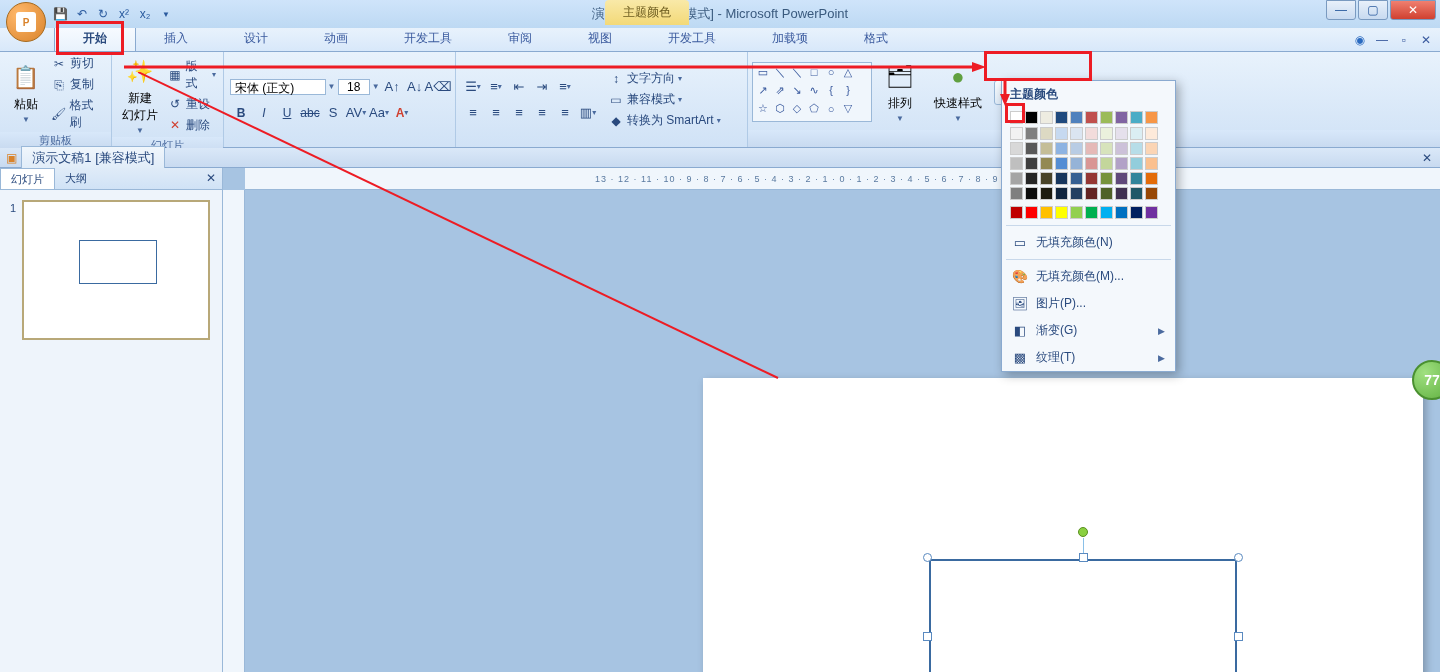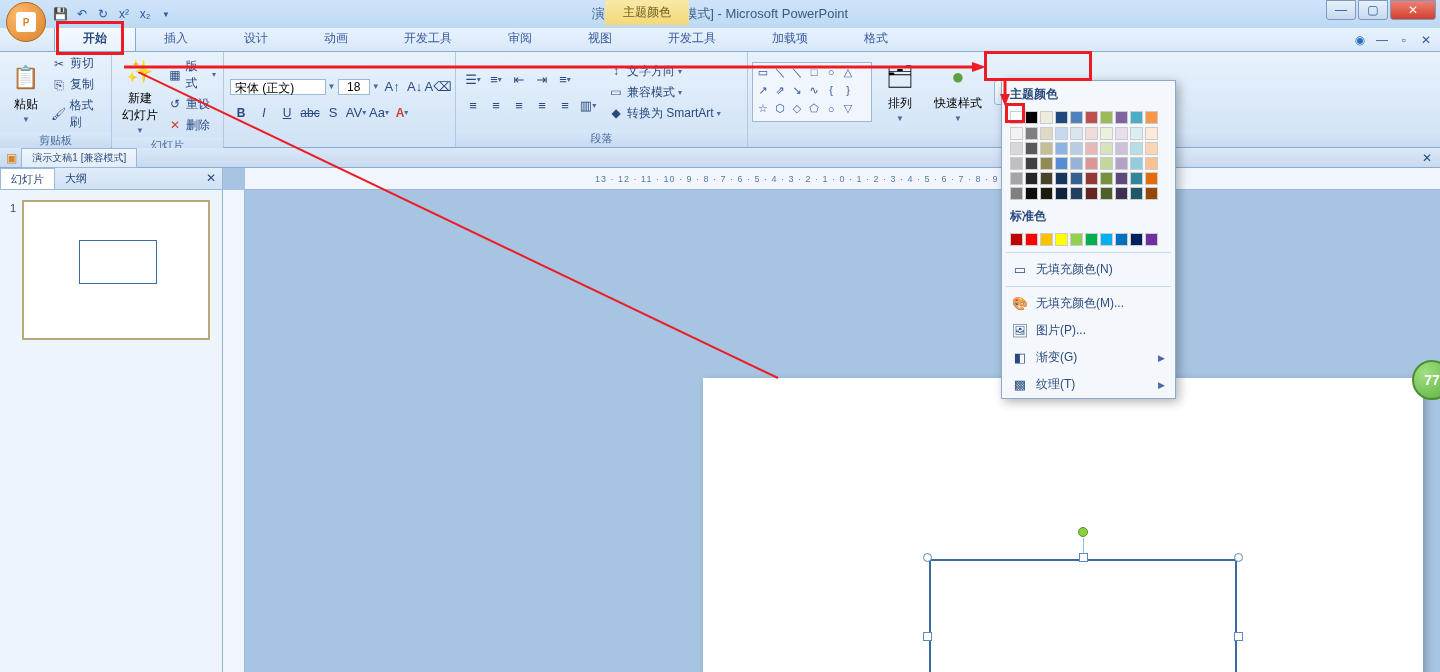--- a/index.html
+++ b/index.html
@@ -30,21 +30,21 @@
 .smbtn .ico{width:16px;height:16px;display:flex;align-items:center;justify-content:center;font-size:12px}
 .dd{font-size:8px;color:#4a6a9e}
 .font-combo{display:flex;align-items:center;gap:2px}
 .font-combo select,.font-combo .sel{height:16px;border:1px solid #9ab8d8;background:#fff;padding:0 4px;font-size:12px}
 .icon-row{display:flex;gap:1px;align-items:center}
 .ib{width:22px;height:22px;border:1px solid transparent;display:flex;align-items:center;justify-content:center;cursor:pointer;color:#2a4a7e;font-size:13px}
 .shape-gallery{width:120px;height:60px;border:1px solid #9ab8d8;background:#f0f6fc;display:flex;flex-wrap:wrap;padding:2px;gap:1px;overflow:hidden}
 .shape-gallery span{width:16px;height:14px;display:flex;align-items:center;justify-content:center;color:#3a5a9e;font-size:11px}
 .shape-fill-btn{display:flex;align-items:center;padding:3px 6px;border:1px solid #9ab8d8;background:linear-gradient(#fafdff,#e0ecf8);border-radius:3px;cursor:pointer;gap:3px;color:#2a4a7e}
 .doc-tab{height:20px;background:linear-gradient(#dae8f8,#c8daf0);display:flex;align-items:center;padding-left:6px;border-bottom:1px solid #8aaad0;position:relative}
-.doc-tab .dtab{background:linear-gradient(#f0f6fc,#e0ecf8);padding:2px 10px;border:1px solid #9ab8d8;font-size:10px;color:#2a4a7e}
+.doc-tab .dtab{background:linear-gradient(#f0f6fc,#e0ecf8);padding:2px 10px;border:1px solid #9ab8d8;font-size:13px;color:#2a4a7e}
 .doc-tab .xclose{position:absolute;right:8px;color:#2a4a7e;cursor:pointer}
 .workspace{display:flex;height:504px;position:relative}
 .sidepanel{width:223px;background:#eef4fb;border-right:1px solid #9ab8d8;display:flex;flex-direction:column}
 .panel-tabs{height:22px;display:flex;background:linear-gradient(#e0ecf8,#d0e2f6);border-bottom:1px solid #9ab8d8;position:relative}
 .panel-tabs .pt{padding:3px 10px;font-size:11px;color:#2a4a7e;cursor:pointer}
 .panel-tabs .pt.active{background:#fff;border:1px solid #9ab8d8;border-bottom:none}
 .panel-tabs .px{position:absolute;right:6px;top:3px;cursor:pointer;color:#2a4a7e}
 .thumb-area{flex:1;padding:10px}
 .thumb{display:flex;gap:6px}
 .thumb-num{color:#2a4a7e;font-size:11px;padding-top:2px}
@@ -240,21 +240,20 @@
             <span>兼容模式</span>
             <span class="dd">▾</span>
           </div>
         <div class="smbtn">
             <span class="ico">◆</span>
             <span>转换为 SmartArt</span>
             <span class="dd">▾</span>
           </div>
       </div>
     </div>
-    <div class="group-label">段落</div>
   </div>
 
   <div class="group" style="flex:1;border-right:none">
     <div class="group-body" style="gap:6px">
       <div class="shape-gallery">
         <span>▭</span>
           <span>＼</span>
           <span>＼</span>
           <span>□</span>
           <span>○</span>
@@ -399,21 +398,20 @@
       <div class="sw" style="background: rgb(12, 12, 12);"></div>
       <div class="sw" style="background: rgb(29, 27, 16);"></div>
       <div class="sw" style="background: rgb(15, 36, 62);"></div>
       <div class="sw" style="background: rgb(36, 64, 97);"></div>
       <div class="sw" style="background: rgb(99, 36, 35);"></div>
       <div class="sw" style="background: rgb(79, 97, 40);"></div>
       <div class="sw" style="background: rgb(63, 49, 81);"></div>
       <div class="sw" style="background: rgb(32, 88, 103);"></div>
       <div class="sw" style="background: rgb(151, 72, 6);"></div>
     </div>
-  <div class="cm-title">标准色</div>
   <div class="swatch-grid" id="standard-row">
       <div class="sw" style="background: rgb(192, 0, 0);"></div>
       <div class="sw" style="background: rgb(255, 0, 0);"></div>
       <div class="sw" style="background: rgb(255, 192, 0);"></div>
       <div class="sw" style="background: rgb(255, 255, 0);"></div>
       <div class="sw" style="background: rgb(146, 208, 80);"></div>
       <div class="sw" style="background: rgb(0, 176, 80);"></div>
       <div class="sw" style="background: rgb(0, 176, 240);"></div>
       <div class="sw" style="background: rgb(0, 112, 192);"></div>
       <div class="sw" style="background: rgb(0, 32, 96);"></div>

